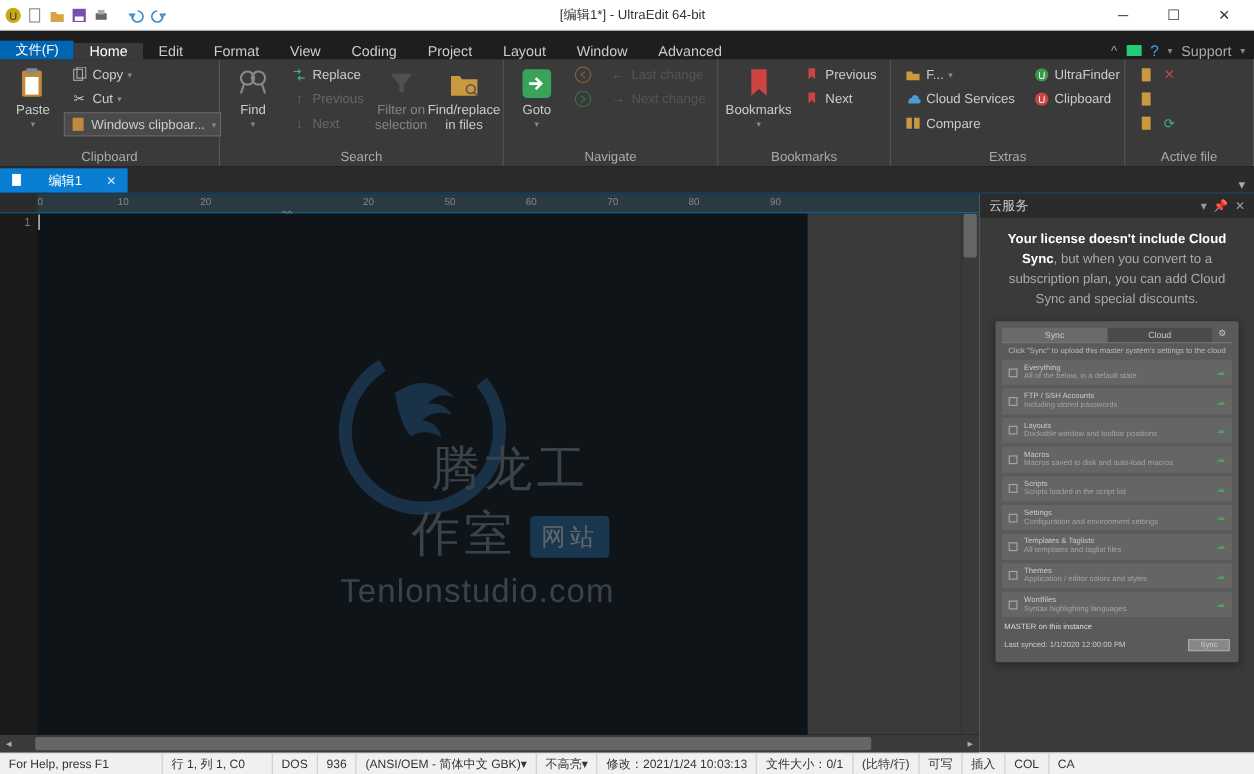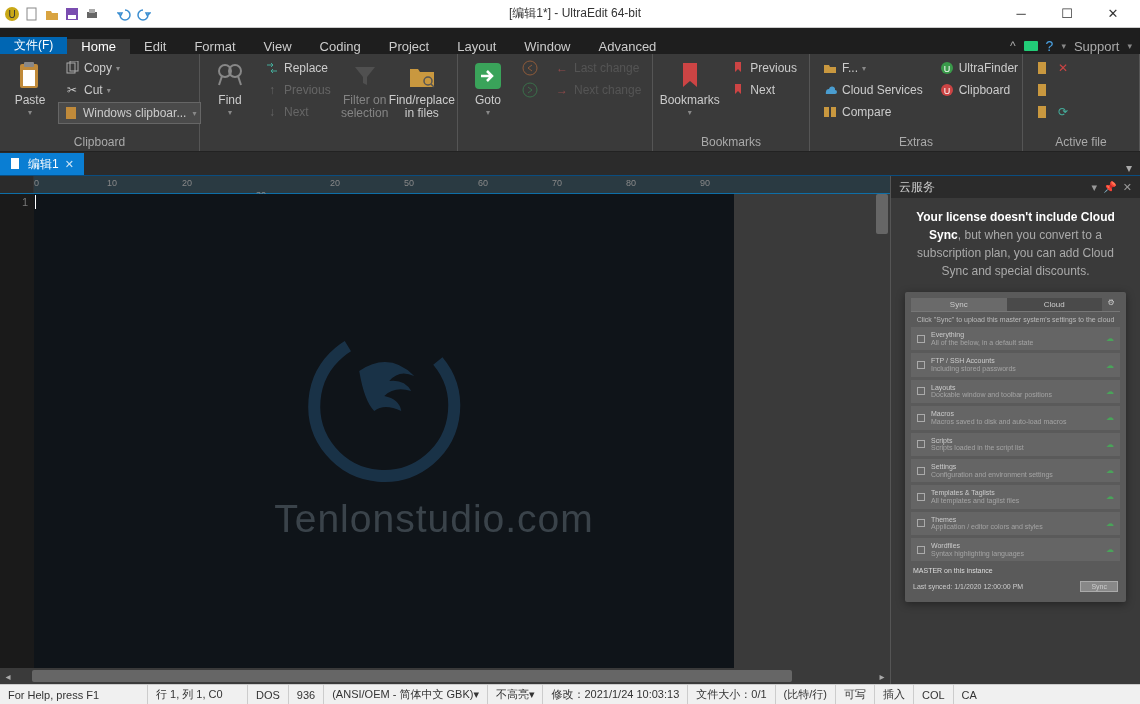--- a/index.html
+++ b/index.html
@@ -30,40 +30,40 @@
 .ribbon-big-btn { display: flex; flex-direction: column; align-items: center; gap: 2px; padding: 2px 6px; cursor: pointer; min-width: 48px; }
 .ribbon-big-btn .ic { width: 32px; height: 32px; display: flex; align-items: center; justify-content: center; }
 .ribbon-big-btn span { font-size: 12px; color: #ccc; text-align: center; line-height: 1.1; }
 .ribbon-col { display: flex; flex-direction: column; gap: 2px; }
 .ribbon-sm-btn { display: flex; align-items: center; gap: 4px; padding: 2px 6px; cursor: pointer; font-size: 12px; color: #ccc; white-space: nowrap; }
 .ribbon-sm-btn.disabled { color: #666; }
 .sm-ic { width: 16px; height: 16px; display: flex; align-items: center; justify-content: center; }
 
 
 .doc-tabs { height: 24px; background: #2b2b2b; display: flex; align-items: flex-end; border-bottom: 1px solid #0a4d80; }
-.doc-tab { background: #0a7ed3; color: #fff; padding: 3px 10px; display: flex; align-items: center; gap: 6px; font-size: 12px; height: 22px; }
+.doc-tab { background: #0a7ed3; color: #fff; padding: 3px 10px; display: flex; align-items: center; gap: 22px; font-size: 12px; height: 22px; }
 .doc-tab .close { font-size: 11px; cursor: pointer; opacity: 0.8; }
 .doc-tabs-spacer { flex: 1; }
 .doc-tabs-arrow { padding: 0 8px; color: #aaa; cursor: pointer; }
 
 
 .main { flex: 1; display: flex; overflow: hidden; }
 .editor-wrap { flex: 1; display: flex; flex-direction: column; background: #0d1117; position: relative; }
 .ruler { height: 18px; background: #2a3a42; border-bottom: 1px solid #0e6fa8; display: flex; position: relative; font-size: 10px; color: #888; }
 .ruler-gutter { width: 34px; background: #2b2b2b; border-right: 1px solid #333; }
 .ruler-ticks { flex: 1; position: relative; }
 .ruler-tick { position: absolute; top: 2px; font-size: 9px; }
 .editor-body { flex: 1; display: flex; overflow: hidden; position: relative; }
 .gutter { width: 34px; background: #1a1a1a; text-align: right; padding: 2px 6px; color: #777; font-size: 11px; font-family: Consolas, monospace; }
 .editor-canvas { flex: 1; background: #0f1419; position: relative; overflow: hidden; }
 .cursor-line { position: absolute; top: 1px; left: 1px; width: 1px; height: 14px; background: #fff; }
 .watermark { position: absolute; top: 50%; left: 50%; transform: translate(-50%,-50%); opacity: 0.35; color: #5c6e7e; text-align: center; pointer-events: none; }
 .watermark .wm-logo { width: 170px; height: 170px; margin: 0 auto; }
 .watermark .wm-cn { font-size: 44px; color: #8a9aa6; letter-spacing: 4px; font-weight: 300; margin-top: -80px; margin-left: 160px; }
-.watermark .wm-en { font-size: 39px; color: #8a9aa6; letter-spacing: 1px; margin-top: 6px; margin-left: 100px; }
+.watermark .wm-en { font-size: 30px; color: #8a9aa6; letter-spacing: 1px; margin-top: 6px; margin-left: 100px; }
 .wm-badge { display: inline-block; background: #2e7cb8; color: #fff; padding: 4px 10px; border-radius: 4px; font-size: 22px; margin-left: 12px; vertical-align: middle; }
 .editor-wrapspace { width: 140px; background: #3a3a3a; }
 .editor-vscroll { width: 16px; background: #3a3a3a; position: relative; }
 .scroll-thumb-v { position: absolute; top: 0; left: 2px; right: 2px; height: 40px; background: #666; border-radius: 2px; }
 .hscroll { height: 16px; background: #3a3a3a; display: flex; }
 .hscroll-track { flex: 1; position: relative; }
 .scroll-thumb-h { position: absolute; left: 16px; width: 760px; top: 2px; bottom: 2px; background: #666; border-radius: 2px; }
 .hscroll-btn { width: 16px; display: flex; align-items: center; justify-content: center; color: #aaa; font-size: 10px; }
 
 
@@ -267,20 +267,21 @@
             <svg width="28" height="26">
               <path d="M2 6 h8 l2 3 h14 v15 H2z" fill="#c9983f"></path>
               <circle cx="20" cy="18" r="4" fill="none" stroke="#555" stroke-width="1.5"></circle>
               <line x1="23" y1="21" x2="26" y2="24" stroke="#555" stroke-width="1.5"></line>
             </svg>
           </div>
         <span style="white-space:pre-line">Find/replace
 in files</span>
       </div>
     </div>
+    <div class="ribbon-group-label">Search</div>
   </div>
 
   <div class="ribbon-group" style="width:195px">
     <div class="ribbon-group-body">
       <div class="ribbon-big-btn">
         <div class="ic">
             <svg width="30" height="30">
               <rect x="2" y="2" width="26" height="26" rx="4" fill="#3aa35a"></rect>
               <path d="M8 15 L18 15 M14 10 L19 15 L14 20" stroke="#fff" stroke-width="2.5" fill="none"></path>
             </svg>
@@ -310,20 +311,21 @@
         <div class="ribbon-sm-btn disabled">
             <span class="sm-ic" style="color:#c55">←</span>
             <span>Last change</span>
           </div>
         <div class="ribbon-sm-btn disabled">
             <span class="sm-ic" style="color:#c55">→</span>
             <span>Next change</span>
           </div>
       </div>
     </div>
+    <div class="ribbon-group-label">Navigate</div>
   </div>
 
   <div class="ribbon-group" style="width:157px">
     <div class="ribbon-group-body">
       <div class="ribbon-big-btn">
         <div class="ic">
             <svg width="26" height="30">
               <path d="M6 2 L20 2 L20 26 L13 20 L6 26 Z" fill="#c44"></path>
             </svg>
           </div>
@@ -475,20 +477,21 @@
       </div>
       <div class="editor-canvas">
         <div class="cursor-line"></div>
         <div class="watermark">
           <div class="wm-logo">
             <svg width="170" height="170" viewBox="0 0 170 170">
               <circle cx="85" cy="85" r="70" fill="none" stroke="#2e6a9e" stroke-width="12" stroke-dasharray="340 100" transform="rotate(-40 85 85)"></circle>
               <path d="M60 50 Q90 30 115 55 Q100 48 90 60 Q105 58 112 70 Q95 65 85 75 Q100 78 102 90 Q85 82 75 90 Q65 80 60 50" fill="#2e6a9e"></path>
             </svg>
           </div>
+          <div class="wm-cn"><span>腾龙工作室</span><span class="wm-badge">网站</span></div>
           <div class="wm-en">Tenlonstudio.com</div>
         </div>
       </div>
       <div class="editor-wrapspace"></div>
       <div class="editor-vscroll">
         <div class="scroll-thumb-v"></div>
       </div>
     </div>
     <div class="hscroll">
       <div class="hscroll-btn">◂</div>

